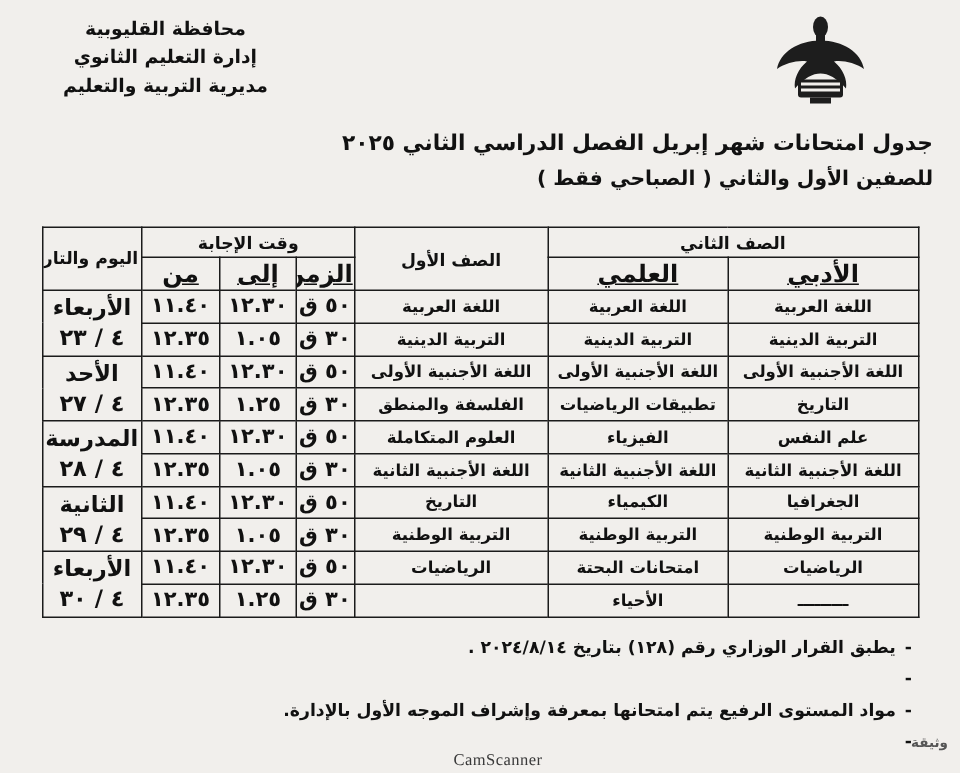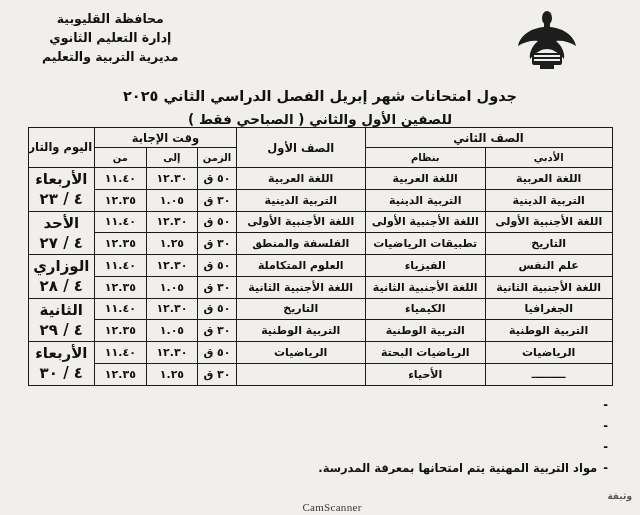--- a/index.html
+++ b/index.html
@@ -48,32 +48,30 @@
   }
   .logo {
     width: 70px;
     height: 66px;
     position: relative;
   }
   .logo svg { display:block; }
 
   
   .title-main {
-    text-align: center;
     font-size: 14.5px;
     font-weight: bold;
     margin-top: 6px;
     letter-spacing: 0px;
   }
   .title-sub {
-    text-align: center;
     font-size: 13.5px;
     font-weight: bold;
     margin-top: 7px;
-    margin-bottom: 0;
+    margin-bottom: 24px;
   }
 
   
   table.sched {
     border-collapse: collapse;
     width: 585px;
     margin: 0 auto;
     table-layout: fixed;
     font-size: 11px;
   }
@@ -81,22 +79,22 @@
     border: 1px solid #1b1b1b;
     text-align: center;
     vertical-align: middle;
     padding: 1px 2px;
     height: 17px;
     font-weight: bold;
     white-space: nowrap;
     overflow: hidden;
   }
   .hdr-top th { height: 19px; font-size: 11.5px; }
-  .hdr-2 th { height: 17px; font-size: 10px; }
-  .num { font-size: 11px; }
+  .hdr-2 th { height: 17px; font-size: 16px; text-decoration: underline; }
+  .num { font-size: 14px; }
   .day-cell { font-size: 15px; line-height: 1.35; }
   .col-sub { width: 118px; }
   .col-sub2 { width: 112px; }
   .col-first { width: 120px; }
   .col-time { width: 36px; }
   .col-to { width: 48px; }
   .col-from { width: 48px; }
   .col-day { width: 62px; }
 
   
@@ -178,21 +176,21 @@
     </colgroup>
     <thead>
       <tr class="hdr-top">
         <th colspan="2">الصف الثاني</th>
         <th rowspan="2">الصف الأول</th>
         <th colspan="3">وقت الإجابة</th>
         <th rowspan="2" class="day-cell">اليوم والتاريخ</th>
       </tr>
       <tr class="hdr-2">
         <th>الأدبي</th>
-        <th>بنظام</th>
+        <th>العلمي</th>
         <th>الزمن</th>
         <th>إلى</th>
         <th>من</th>
       </tr>
     </thead>
     <tbody id="sched-body">
         <tr>
           <td>اللغة العربية</td>
           <td>اللغة العربية</td>
           <td>اللغة العربية</td>
@@ -233,21 +231,21 @@
           <td class="num">١٢.٣٥</td>
         </tr>
         <tr>
           <td>علم النفس</td>
           <td>الفيزياء</td>
           <td>العلوم المتكاملة</td>
           <td class="num">٥٠ ق</td>
           <td class="num">١٢.٣٠</td>
           <td class="num">١١.٤٠</td>
           <td rowspan="2" class="day-cell">
-            <div>الوزاري</div>
+            <div>المدرسة</div>
             <div>٤ / ٢٨</div>
           </td>
         </tr>
         <tr>
           <td>اللغة الأجنبية الثانية</td>
           <td>اللغة الأجنبية الثانية</td>
           <td>اللغة الأجنبية الثانية</td>
           <td class="num">٣٠ ق</td>
           <td class="num">١.٠٥</td>
           <td class="num">١٢.٣٥</td>
@@ -267,21 +265,21 @@
         <tr>
           <td>التربية الوطنية</td>
           <td>التربية الوطنية</td>
           <td>التربية الوطنية</td>
           <td class="num">٣٠ ق</td>
           <td class="num">١.٠٥</td>
           <td class="num">١٢.٣٥</td>
         </tr>
         <tr>
           <td>الرياضيات</td>
-          <td>الرياضيات البحتة</td>
+          <td>امتحانات البحتة</td>
           <td>الرياضيات</td>
           <td class="num">٥٠ ق</td>
           <td class="num">١٢.٣٠</td>
           <td class="num">١١.٤٠</td>
           <td rowspan="2" class="day-cell">
             <div>الأربعاء</div>
             <div>٤ / ٣٠</div>
           </td>
         </tr>
         <tr>
@@ -291,28 +289,29 @@
           <td class="num">٣٠ ق</td>
           <td class="num">١.٢٥</td>
           <td class="num">١٢.٣٥</td>
         </tr>
       </tbody>
   </table>
 
   <div class="notes">
     <div class="line">
         <span class="dash">-</span>
+        <span>يطبق القرار الوزاري رقم (١٢٨) بتاريخ ٢٠٢٤/٨/١٤ .</span>
       </div>
     <div class="line">
         <span class="dash">-</span>
       </div>
     <div class="line">
         <span class="dash">-</span>
+        <span>مواد المستوى الرفيع يتم امتحانها بمعرفة وإشراف الموجه الأول بالإدارة.</span>
       </div>
     <div class="line">
         <span class="dash">-</span>
-        <span>مواد التربية المهنية يتم امتحانها بمعرفة المدرسة.</span>
       </div>
   </div>
 
   <div class="corner-note">وثيقة</div>
   <div class="footer">CamScanner</div>
 </div>
 
 </body></html>

